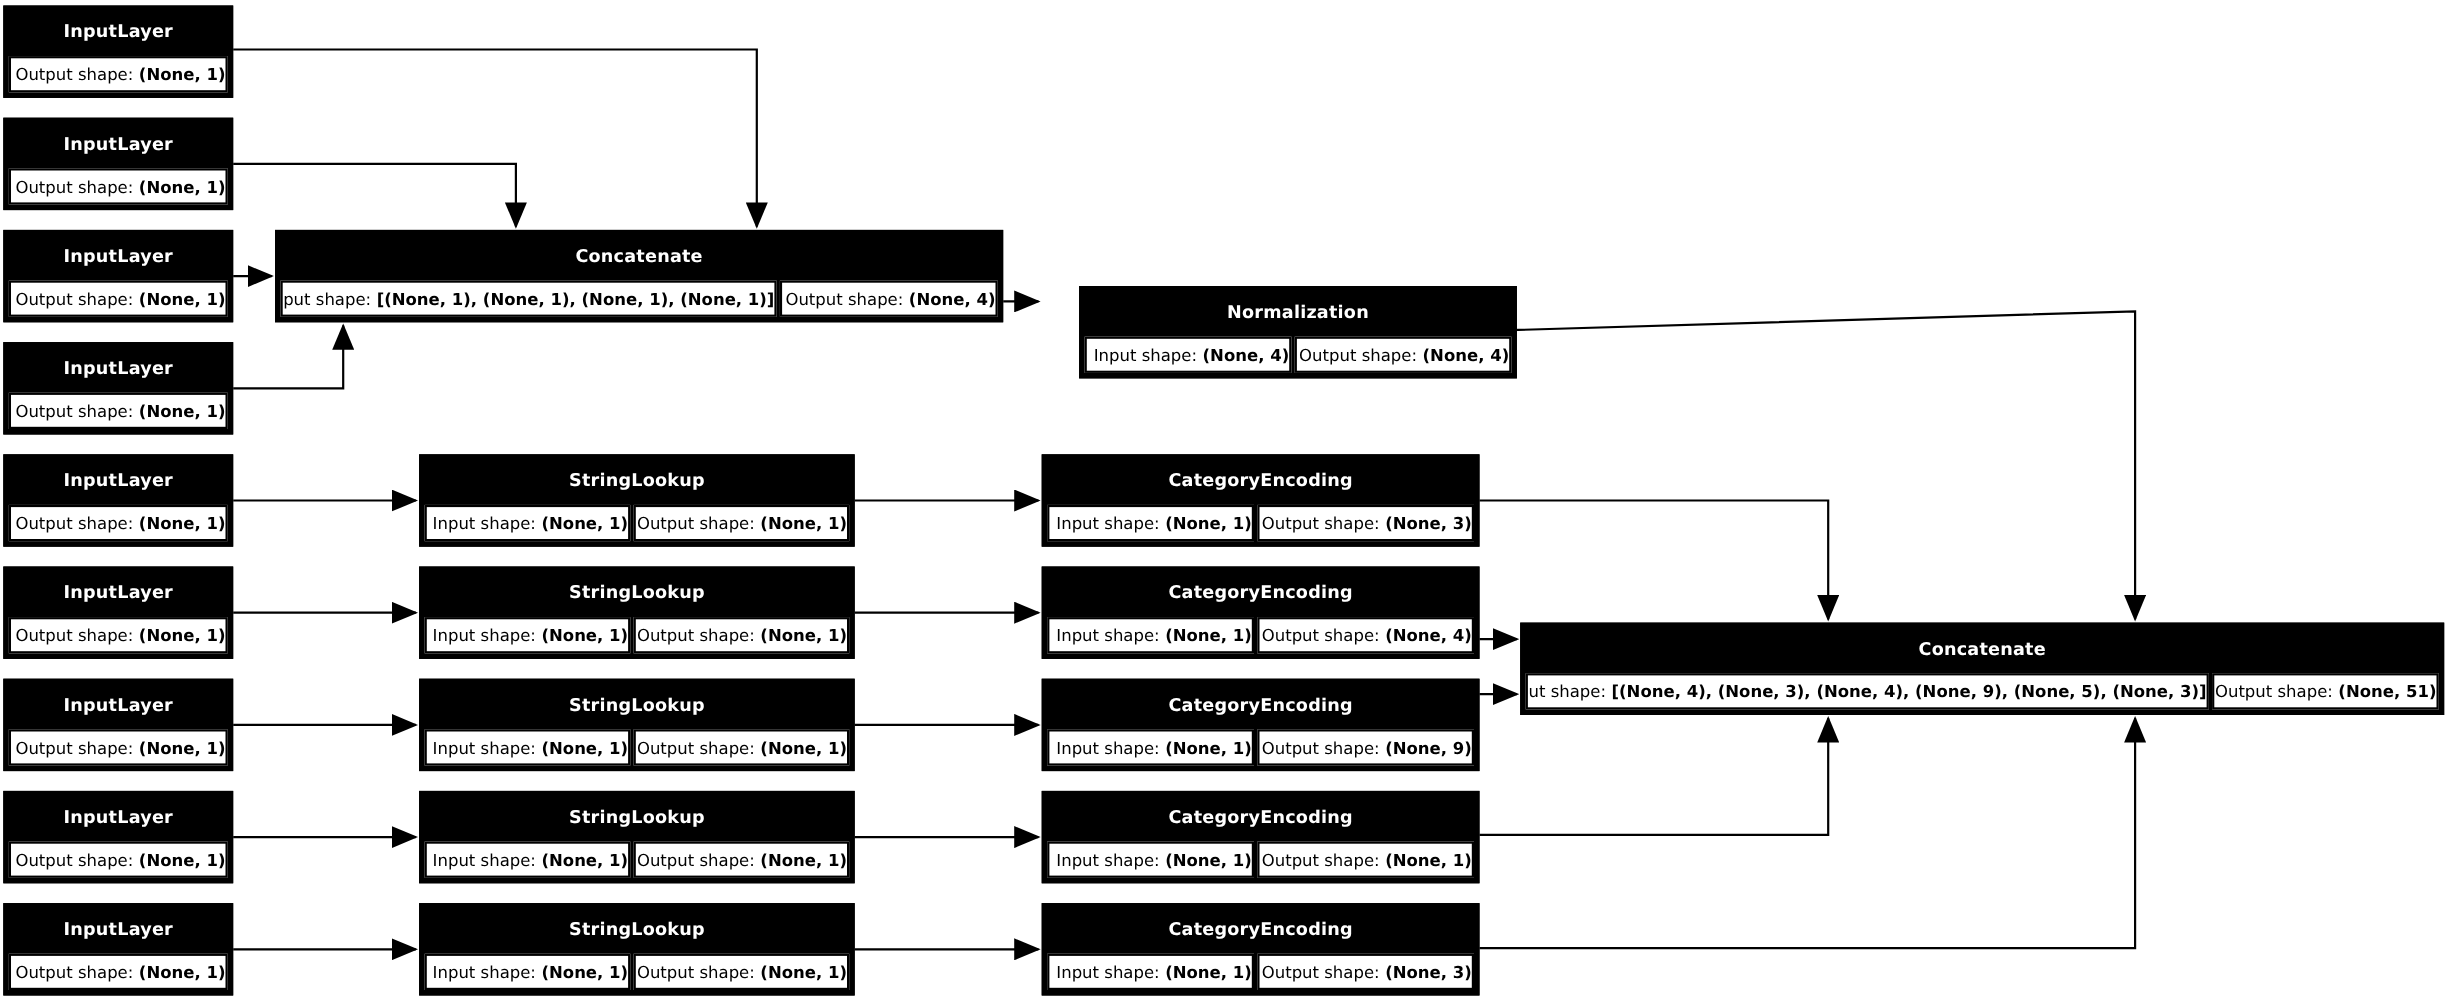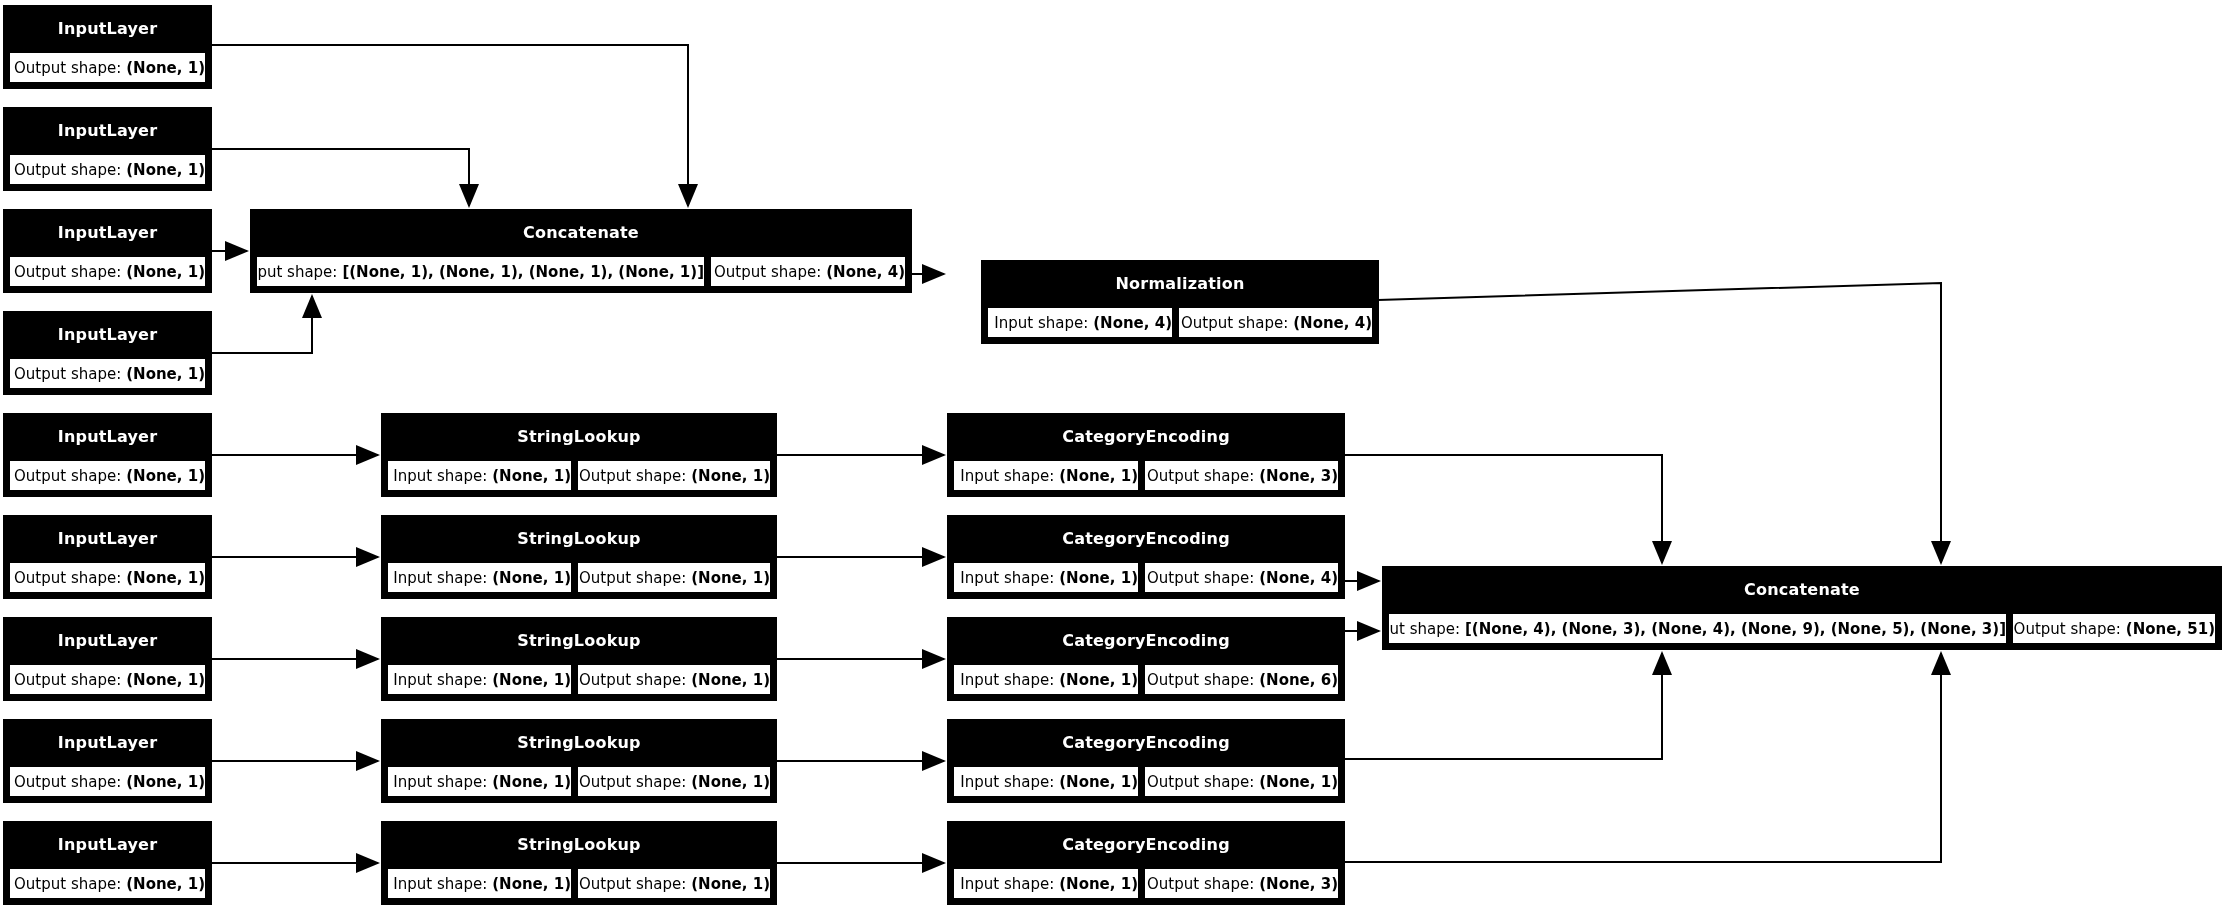--- a/index.html
+++ b/index.html
@@ -314,21 +314,21 @@
 
   <div class="node" style="left:947px;top:617px;width:398px">
     <div class="title">CategoryEncoding</div>
     <div class="cells">
       <div class="cell" style="flex:0 0 188px">
           <span class="lbl">Input shape:</span>
           <span class="val">(None, 1)</span>
         </div>
       <div class="cell">
           <span class="lbl">Output shape:</span>
-          <span class="val">(None, 6)</span>
+          <span class="val">(None, 9)</span>
         </div>
     </div>
   </div>
 
   <div class="node" style="left:947px;top:719px;width:398px">
     <div class="title">CategoryEncoding</div>
     <div class="cells">
       <div class="cell" style="flex:0 0 188px">
           <span class="lbl">Input shape:</span>
           <span class="val">(None, 1)</span>

